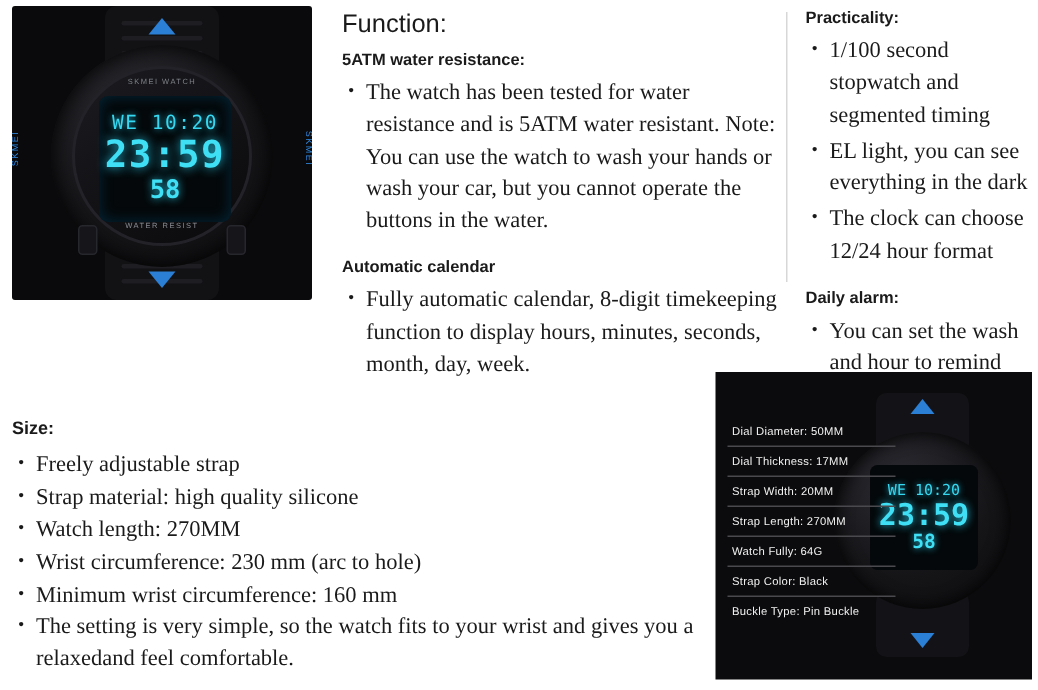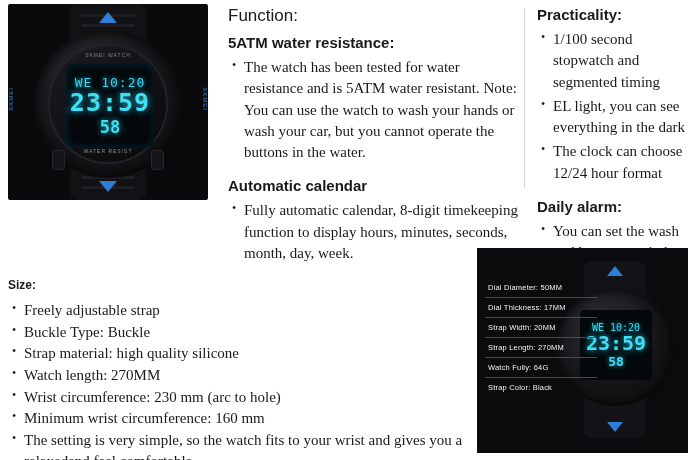--- a/index.html
+++ b/index.html
@@ -96,21 +96,21 @@
 
   
   .col-mid { position: absolute; left: 228px; top: 6px; width: 290px; }
   .col-right { position: absolute; left: 537px; top: 6px; width: 150px; }
   .vdivider {
     position: absolute; left: 524px; top: 8px; width: 1px; height: 180px;
     background: #d7d7d7;
   }
 
   .h-label { font-size: 17px; margin: 0 0 8px 0; }
-  .h-bold { font-size: 15px; font-weight: bold; margin: 0 0 6px 0; }
+  .h-bold { font-size: 11px; font-weight: bold; margin: 0 0 6px 0; }
   .h-bold.sp { margin-top: 14px; }
 
   ul.bul { margin: 0 0 0 0; padding-left: 16px; list-style: none; }
   ul.bul li {
     position: relative; font-size: 15px; line-height: 1.42;
     margin-bottom: 3px;
     font-family: Liberation Serif, serif;
   }
   ul.bul li::before {
     content: "\2022"; position: absolute; left: -12px; top: 0;
@@ -238,21 +238,20 @@
       </ul>
     </div>
   </div>
 
   <div class="bottom">
 
     <div class="size-block">
       <p class="size-title">Size:</p>
       <ul class="bul tight">
         <li>Freely adjustable strap</li>
-        <li>Buckle Type: Buckle</li>
         <li>Strap material: high quality silicone</li>
         <li>Watch length: 270MM</li>
         <li>Wrist circumference: 230 mm (arc to hole)</li>
         <li>Minimum wrist circumference: 160 mm</li>
         <li>The setting is very simple, so the watch fits to your wrist and gives you a relaxedand feel comfortable.</li>
       </ul>
     </div>
 
     <div class="spec-photo">
       <div class="sp-watch">
@@ -268,16 +267,17 @@
           </div>
         </div>
       </div>
       <div class="spec-list">
         <div class="spec-row">Dial Diameter: 50MM</div>
         <div class="spec-row">Dial Thickness: 17MM</div>
         <div class="spec-row">Strap Width: 20MM</div>
         <div class="spec-row">Strap Length: 270MM</div>
         <div class="spec-row">Watch Fully: 64G</div>
         <div class="spec-row">Strap Color: Black</div>
+        <div class="spec-row">Buckle Type: Pin Buckle</div>
       </div>
     </div>
   </div>
 </div>
 
 </body></html>

